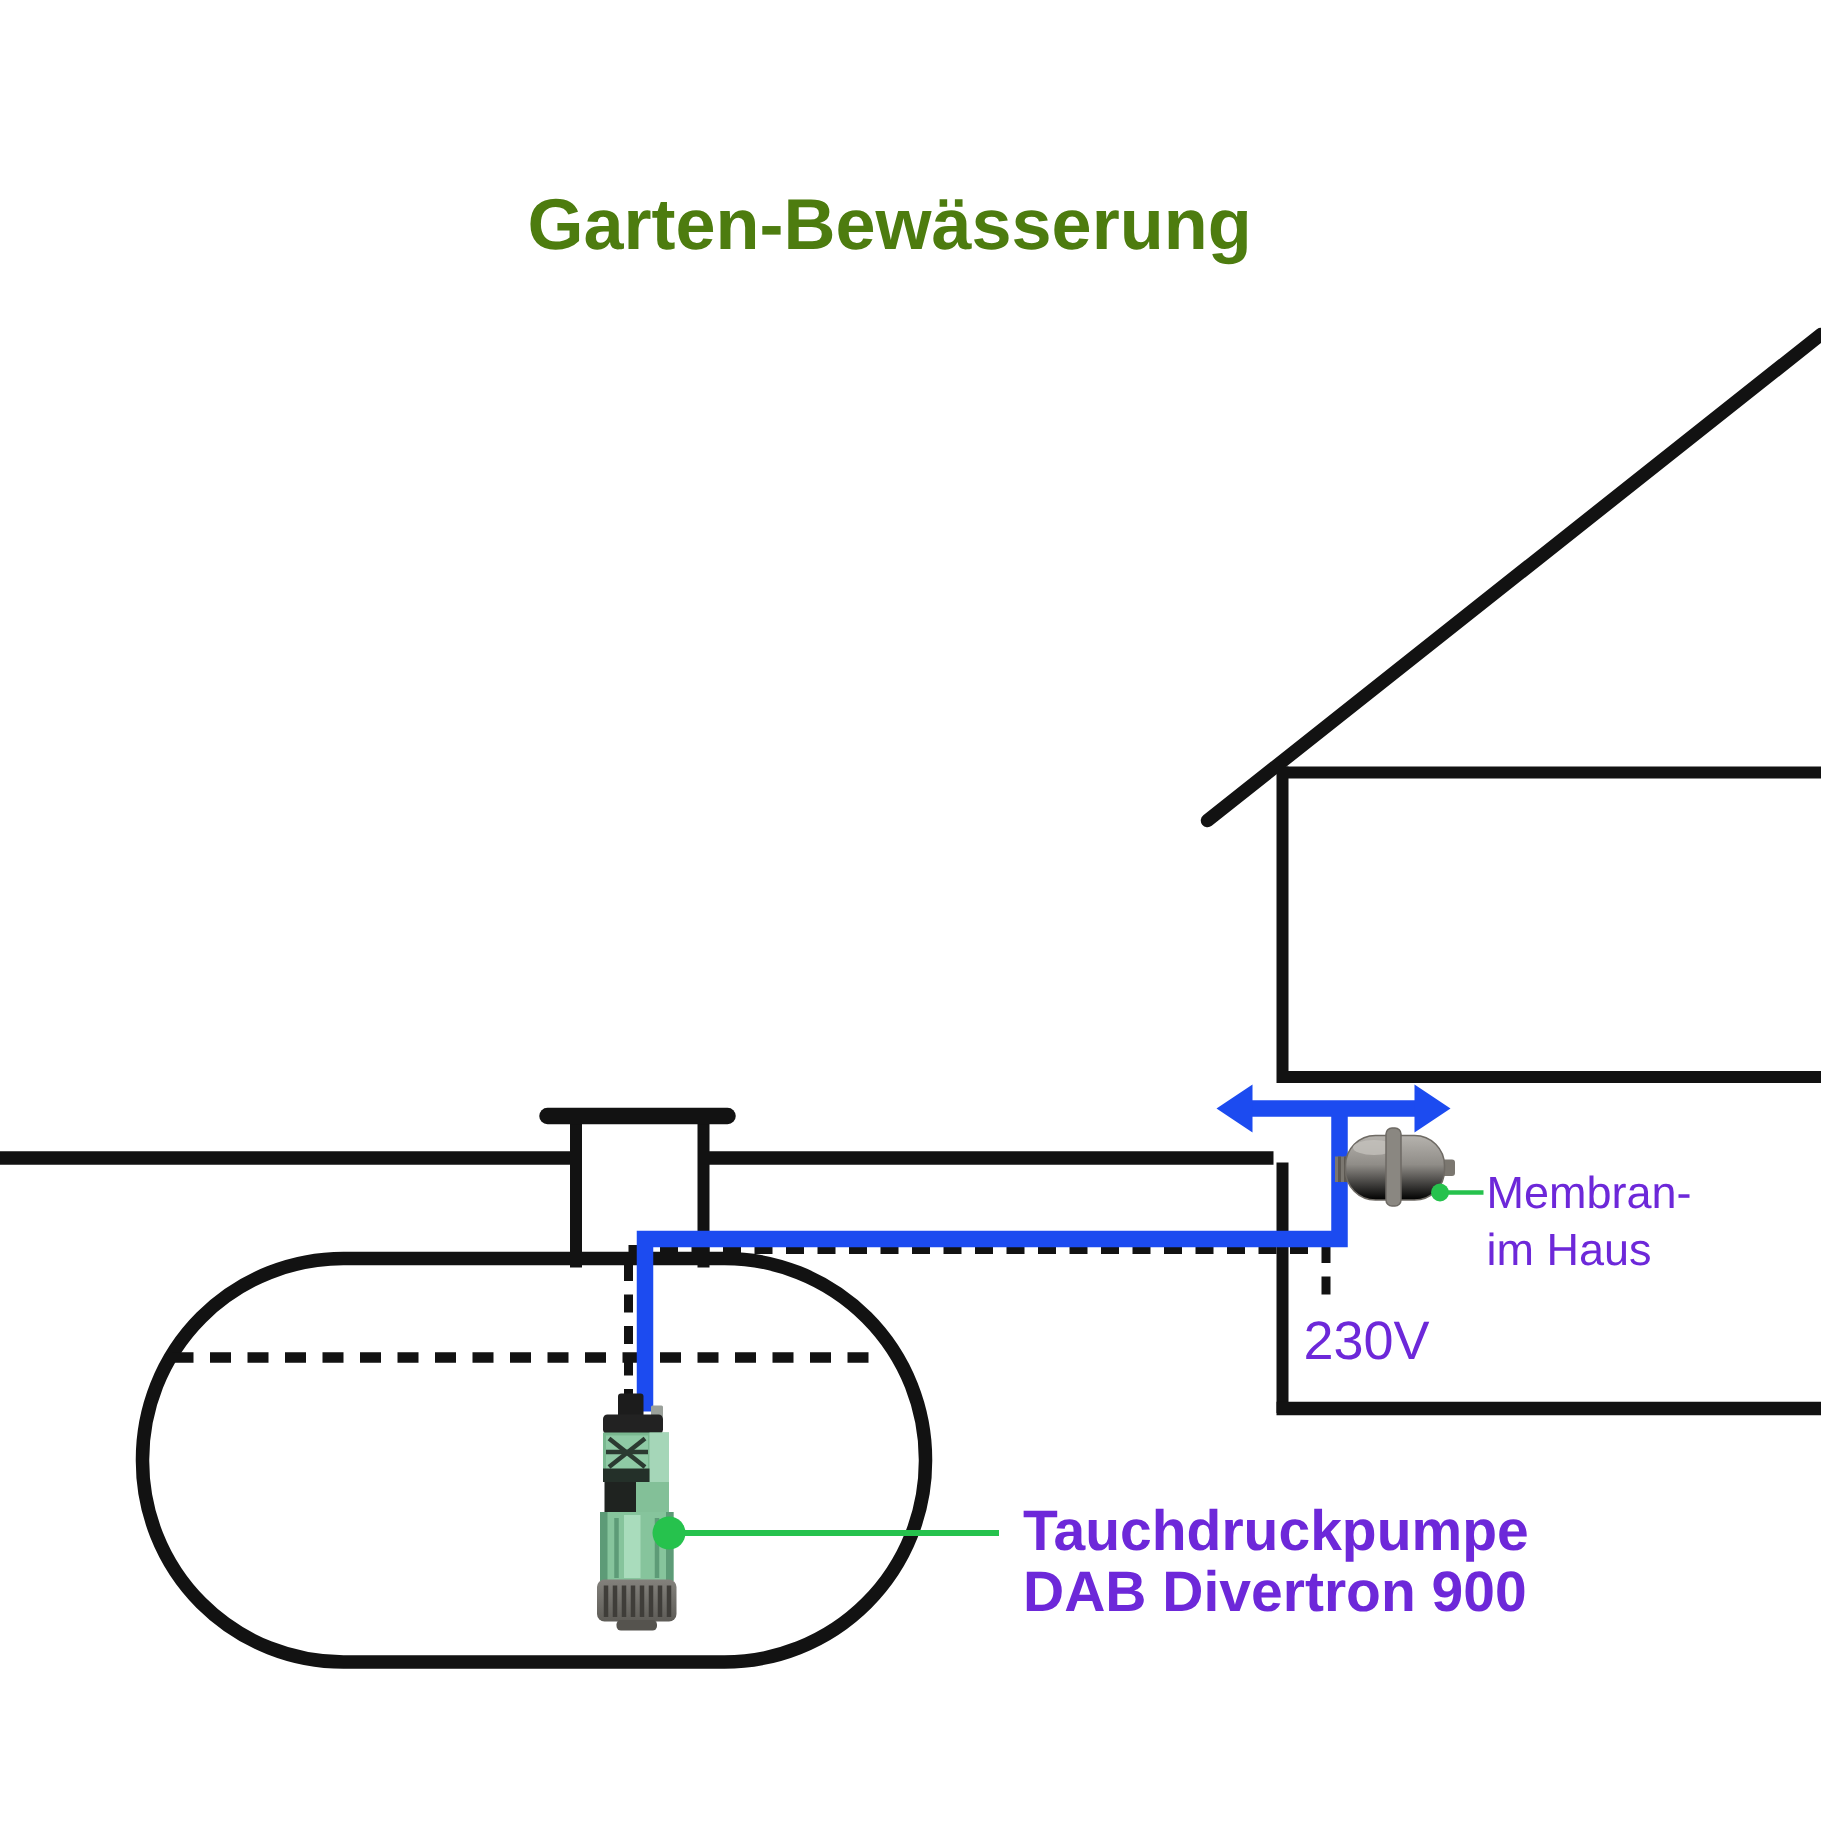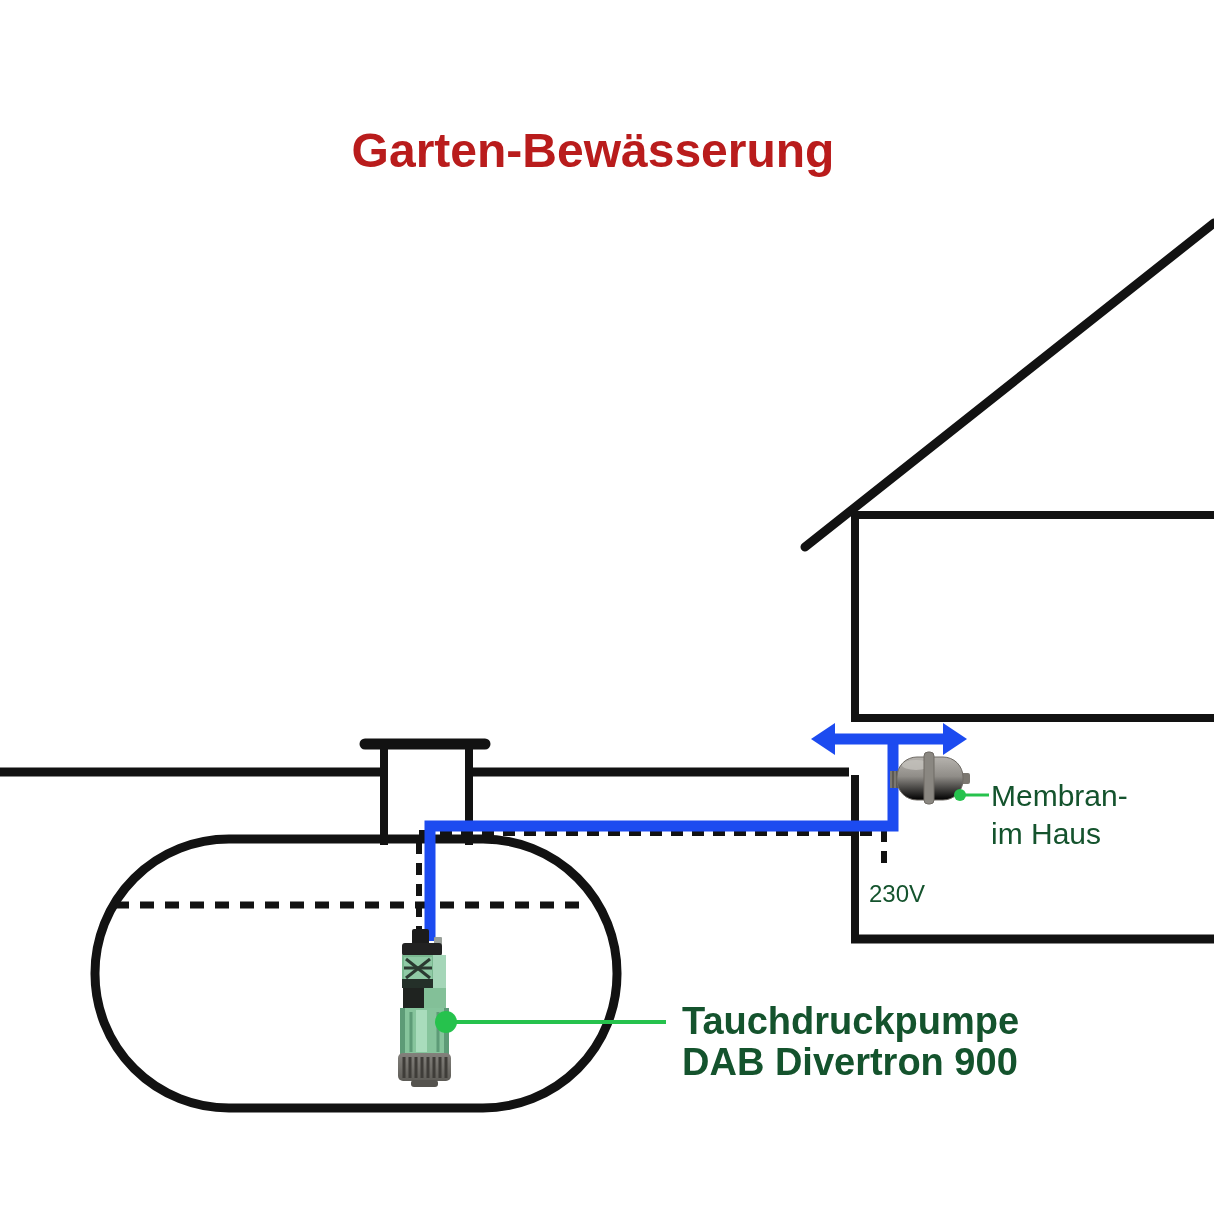--- a/index.html
+++ b/index.html
@@ -4,30 +4,30 @@
 <style>
   html,body{margin:0;padding:0;background:#ffffff;}
   .stage{
     position:relative;
     width:1214px;height:1214px;
     background:#ffffff;
     font-family:"Liberation Sans", sans-serif;
     overflow:hidden;
   }
   .diagram-svg{position:absolute;left:0;top:0;}
-  .label{position:absolute;color:#14532d;white-space:nowrap;}
+  .label{position:absolute;color:#6d28d9;white-space:nowrap;}
   .title{
     position:absolute;left:0;top:126px;width:1186px;
     text-align:center;
     font-weight:700;font-size:48px;line-height:50px;
-    color:#b91c1c;letter-spacing:0px;
+    color:#4d7c0f;letter-spacing:0px;
   }
   .pump-label{left:682px;top:1001px;font-size:38px;line-height:41px;font-weight:bold;}
   .membrane-label{left:991px;top:777px;font-size:30px;line-height:38px;}
-  .voltage-label{left:869px;top:878px;font-size:24px;line-height:32px;}
+  .voltage-label{left:869px;top:878px;font-size:36px;line-height:32px;}
 </style>
 </head>
 <body>
 
 <div class="stage">
 
   <svg class="diagram-svg" width="1214" height="1214" viewBox="0 0 1214 1214">
 
     <defs>
       <linearGradient id="tankGrad" x1="0" y1="0" x2="0" y2="1">

